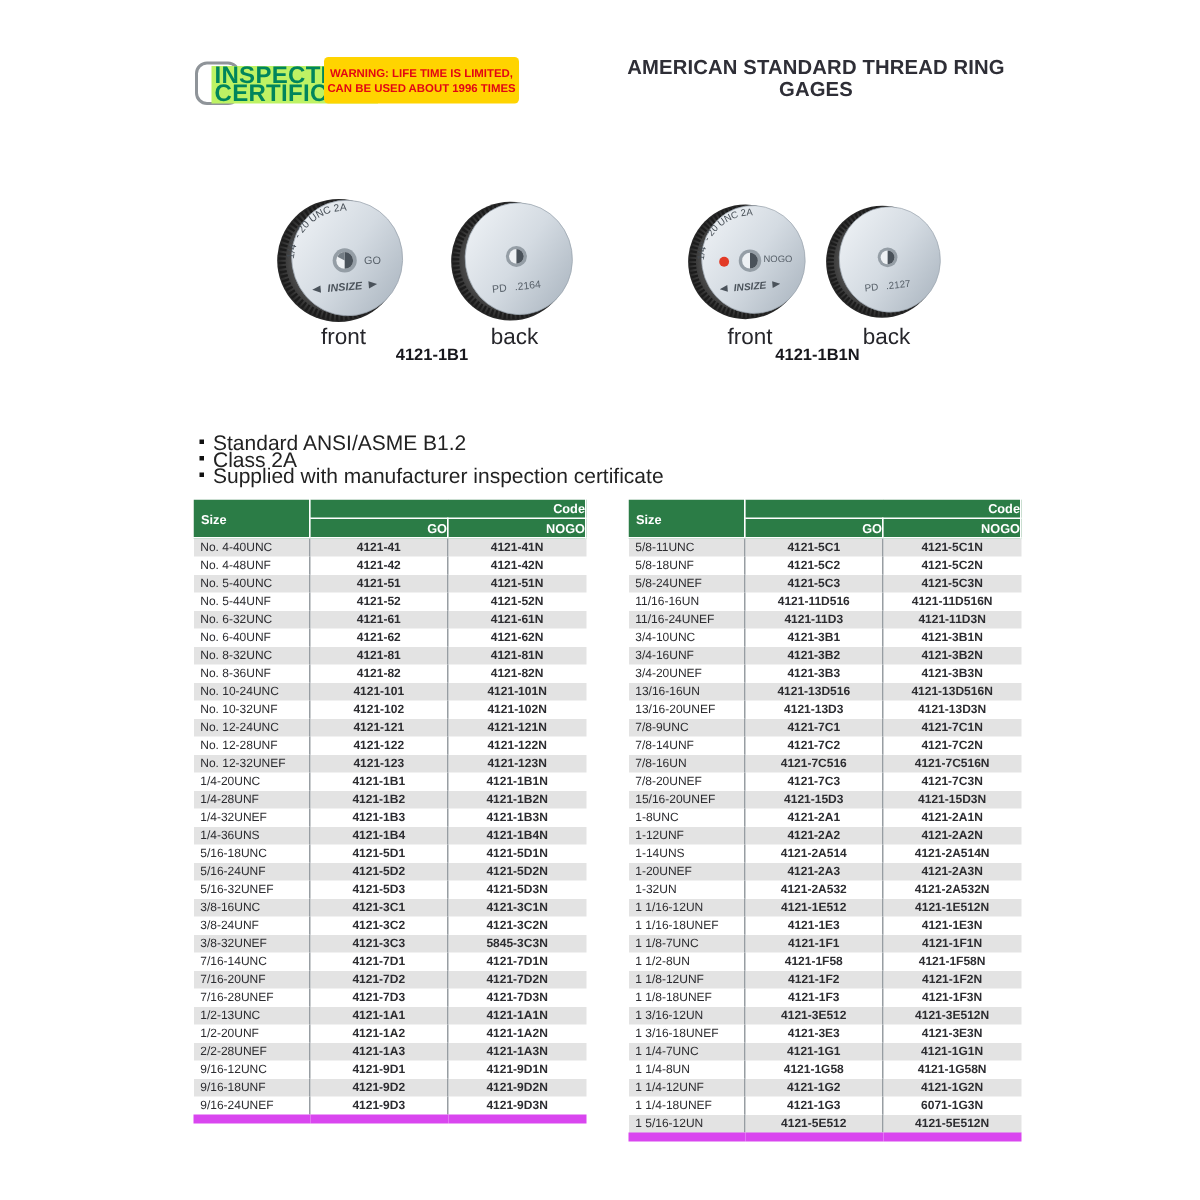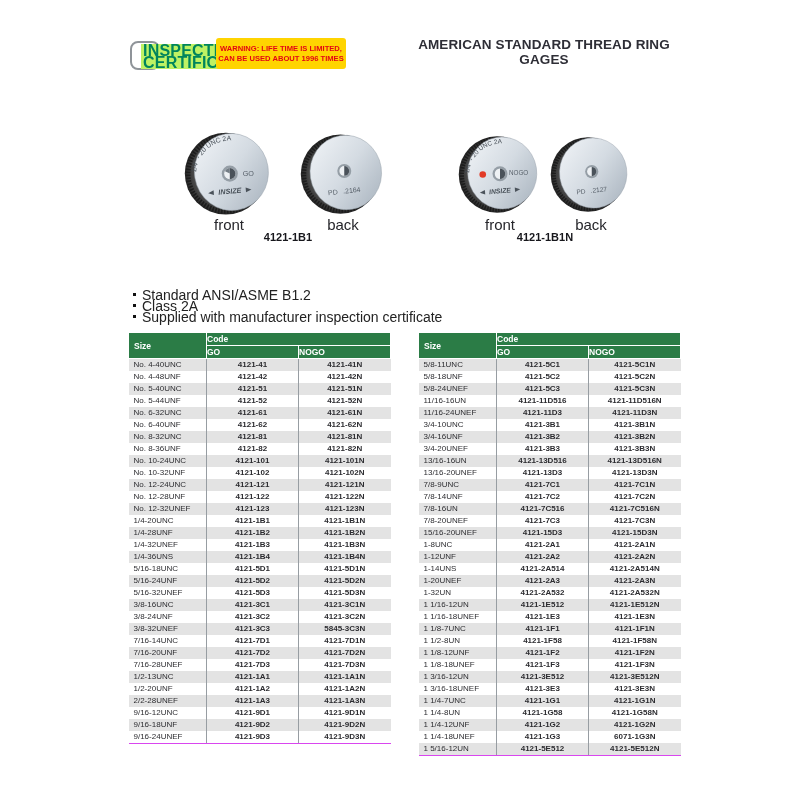--- a/index.html
+++ b/index.html
@@ -24,27 +24,27 @@
   .feature { display:flex; align-items:center; height:11px; font-size:14px; color:#222; }
   .bullet { width:3px; height:3px; background:#111; margin-right:6px; flex:0 0 3px; }
 
   
   .gtable { position:absolute; width:262px; border-collapse:collapse; table-layout:fixed; font-size:8px; color:#2c2c30; }
   .gtable.left  { left:128px; top:332px; }
   .gtable.right { left:418px; top:332px; }
   .gtable col.c-size { width:78px; }
   .gtable col.c-go   { width:92px; }
   .gtable col.c-nogo { width:92px; }
-  .gtable th { background:#2b7c46; color:#fff; border:1px solid #fff; height:13px; padding:0; font-weight:bold; font-size:8.5px; text-align:left; }
+  .gtable th { background:#2b7c46; color:#fff; border:1px solid #fff; height:13px; padding:0; font-weight:bold; font-size:8.5px; text-align:right; }
   .gtable th.size-h { text-align:left; padding-left:5px; }
   .gtable tbody td { height:12px; line-height:12px; padding:0; border-left:1px solid #979da2; white-space:nowrap; overflow:hidden; }
   .gtable tbody td:first-child { border-left:none; padding-left:5px; text-align:left; }
   .gtable tbody td.code { text-align:center; font-weight:bold; }
   .gtable tbody tr:nth-child(odd) td { background:#e3e3e3; }
-  .gtable tbody tr:last-child td { border-bottom:1px solid #d946ef; }
+  .gtable tbody tr:last-child td { border-bottom:6px solid #d946ef; }
 </style>
 </head>
 <body>
 
 <div class="page">
 
   <svg width="0" height="0" style="position:absolute" aria-hidden="true">
     <defs>
       <linearGradient id="faceGrad" x1="0%" y1="0%" x2="100%" y2="100%">
         <stop offset="0%" stop-color="#f2f5f8"></stop>

